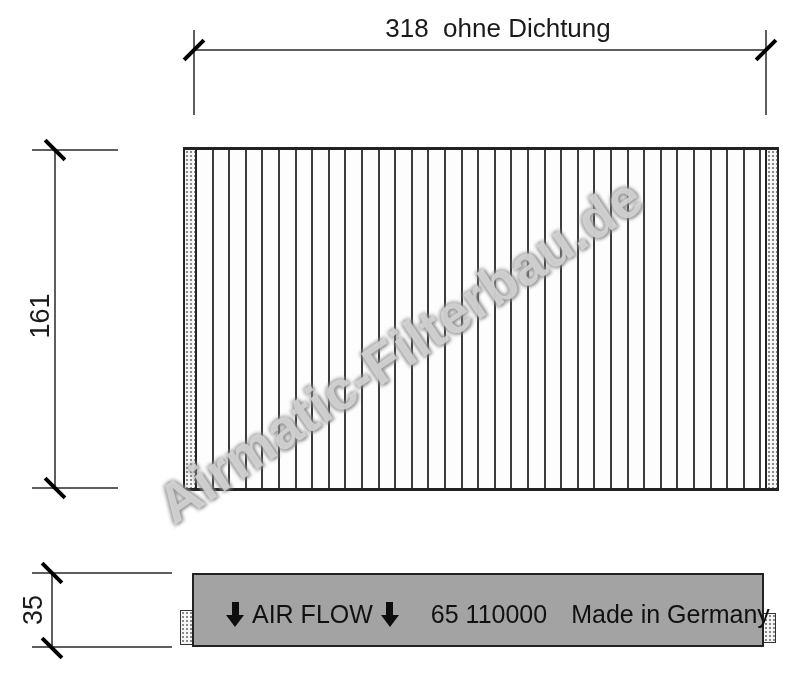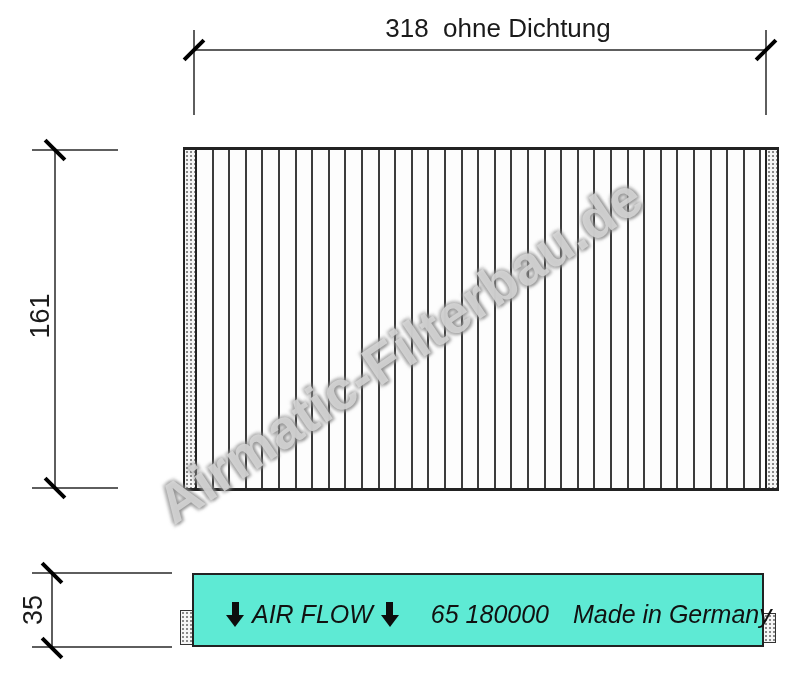--- a/index.html
+++ b/index.html
@@ -35,23 +35,23 @@
   .pleats{
     position:absolute;left:14px;right:14px;top:0;bottom:0;
     background:repeating-linear-gradient(to right,
       rgba(0,0,0,0) 0px, rgba(0,0,0,0) 14.6px,
       #3c3c3c 14.6px, #3c3c3c 16.6px);
   }
 
   
   .side-view{
     position:absolute;left:192px;top:573px;width:572px;height:74px;
-    box-sizing:border-box;border:2.5px solid #222;background:#5eead4;
+    box-sizing:border-box;border:2.5px solid #222;background:#a3a3a3;
     display:flex;align-items:center;padding:8px 0 0 24px;
-    font-size:25px;white-space:nowrap;z-index:3;font-style:italic;
+    font-size:25px;white-space:nowrap;z-index:3;
   }
   .side-tab{
     position:absolute;box-sizing:border-box;border:1px solid #333;
     background-color:#f6f6f6;
     background-image:radial-gradient(#8a8a8a 0.9px, rgba(0,0,0,0) 1px);
     background-size:4px 4px;z-index:2;
   }
   .flow-arrow{display:inline-flex;flex-direction:column;align-items:center;margin:0 8px;}
   .arrow-stem{width:7px;height:13px;background:#0d0d0d;}
   .arrow-head{width:0;height:0;border-left:9px solid transparent;
@@ -107,19 +107,19 @@
   <div class="side-view">
     <span class="flow-arrow">
       <span class="arrow-stem"></span>
       <span class="arrow-head"></span>
     </span>
     <span>AIR FLOW</span>
     <span class="flow-arrow">
       <span class="arrow-stem"></span>
       <span class="arrow-head"></span>
     </span>
-    <span style="margin-left:24px;">65 180000</span>
+    <span style="margin-left:24px;">65 110000</span>
     <span style="margin-left:24px;">Made in Germany</span>
   </div>
 
   <div class="watermark">Airmatic-Filterbau.de</div>
 
 </div>
 
 </body></html>

